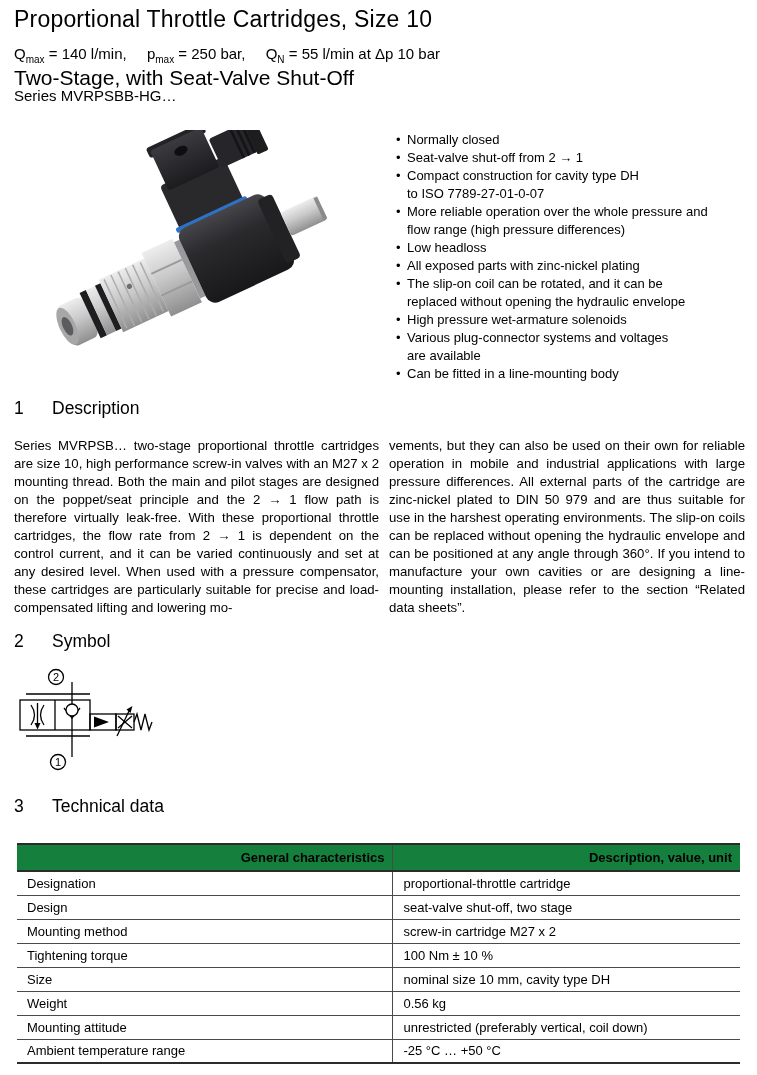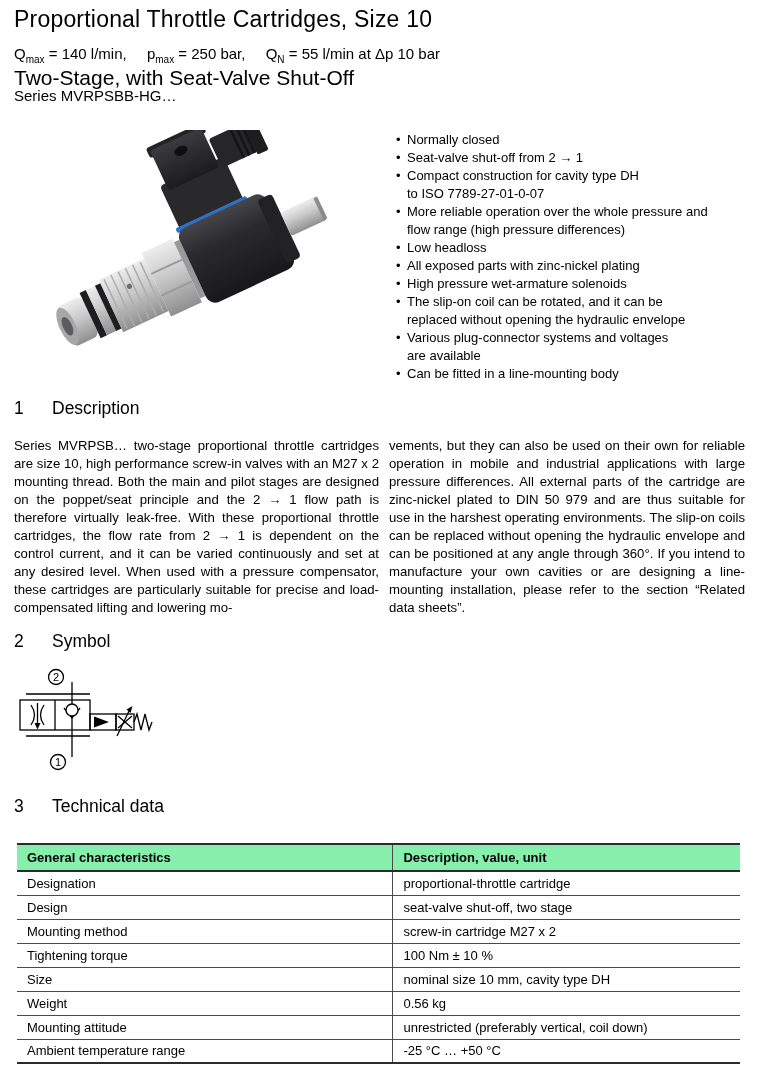--- a/index.html
+++ b/index.html
@@ -47,23 +47,23 @@
 
   
   .tech-table {
     left: 17px; top: 843px; width: 723px;
     border-collapse: collapse;
     font-size: 13px;
     border-top: 2px solid #2b2b2b;
     border-bottom: 2px solid #2b2b2b;
   }
   .tech-table th {
-    background: #86efac;
+    background: #15803d;
     font-weight: 700;
-    text-align: left;
+    text-align: right;
     height: 27px;
     padding: 2px 8px 2px 10px;
     border-bottom: 2px solid #2b2b2b;
   }
   .tech-table td {
     height: 24px;
     padding: 2px 8px 2px 10px;
     border-bottom: 1px solid #4a4a4a;
   }
   .tech-table tr > *:first-child { width: 52%; }
@@ -139,23 +139,23 @@
 
 <ul class="abs features">
   <li>Normally closed</li>
   <li>Seat-valve shut-off from 2 → 1</li>
   <li>Compact construction for cavity type DH
 to ISO 7789-27-01-0-07</li>
   <li>More reliable operation over the whole pressure and
 flow range (high pressure differences)</li>
   <li>Low headloss</li>
   <li>All exposed parts with zinc-nickel plating</li>
-  <li>High pressure wet-armature solenoids</li>
   <li>The slip-on coil can be rotated, and it can be
 replaced without opening the hydraulic envelope</li>
+  <li>High pressure wet-armature solenoids</li>
   <li>Various plug-connector systems and voltages
 are available</li>
   <li>Can be fitted in a line-mounting body</li>
 </ul>
 
 <div class="abs section-heading h-desc">
   <span class="sec-num">1</span>
   <span>Description</span>
 </div>
 <div class="abs col col-left">Series MVRPSB… two-stage proportional throttle cartridges are size 10, high performance screw-in valves with an M27 x 2 mounting thread. Both the main and pilot stages are designed on the poppet/seat principle and the 2 → 1 flow path is therefore virtually leak-free. With these proportional throttle cartridges, the flow rate from 2 → 1 is dependent on the control current, and it can be varied continuously and set at any desired level. When used with a pressure compensator, these cartridges are particularly suitable for precise and load-compensated lifting and lowering mo-</div>

